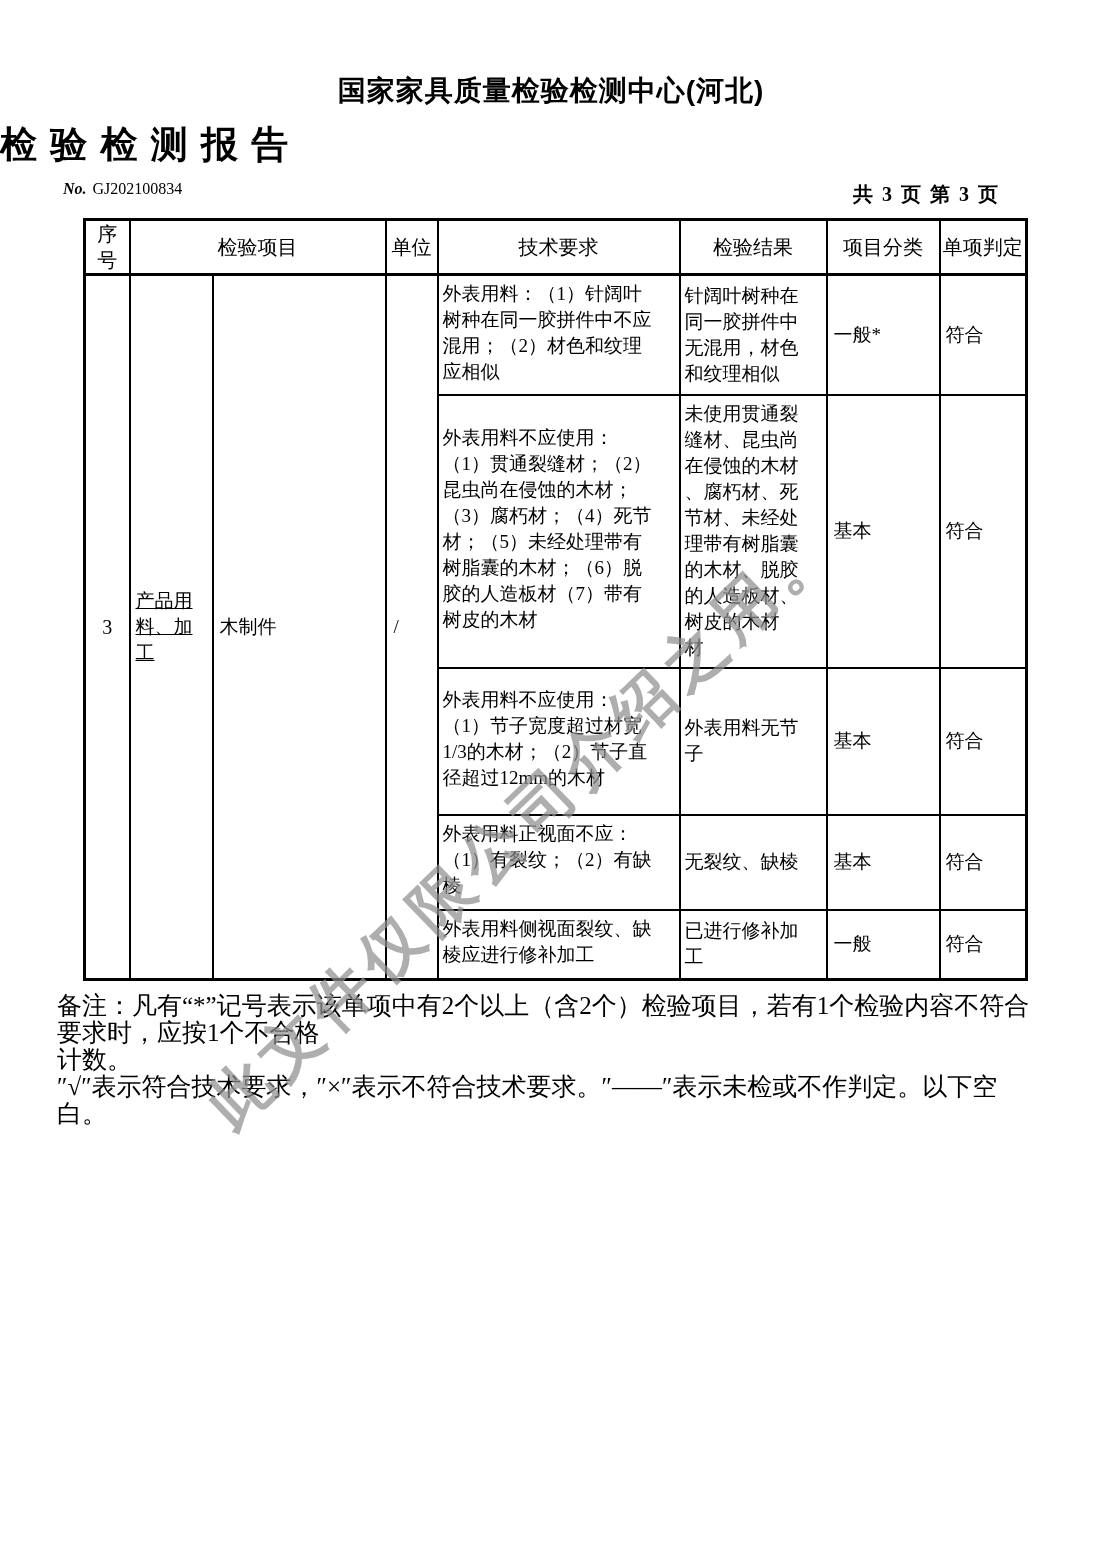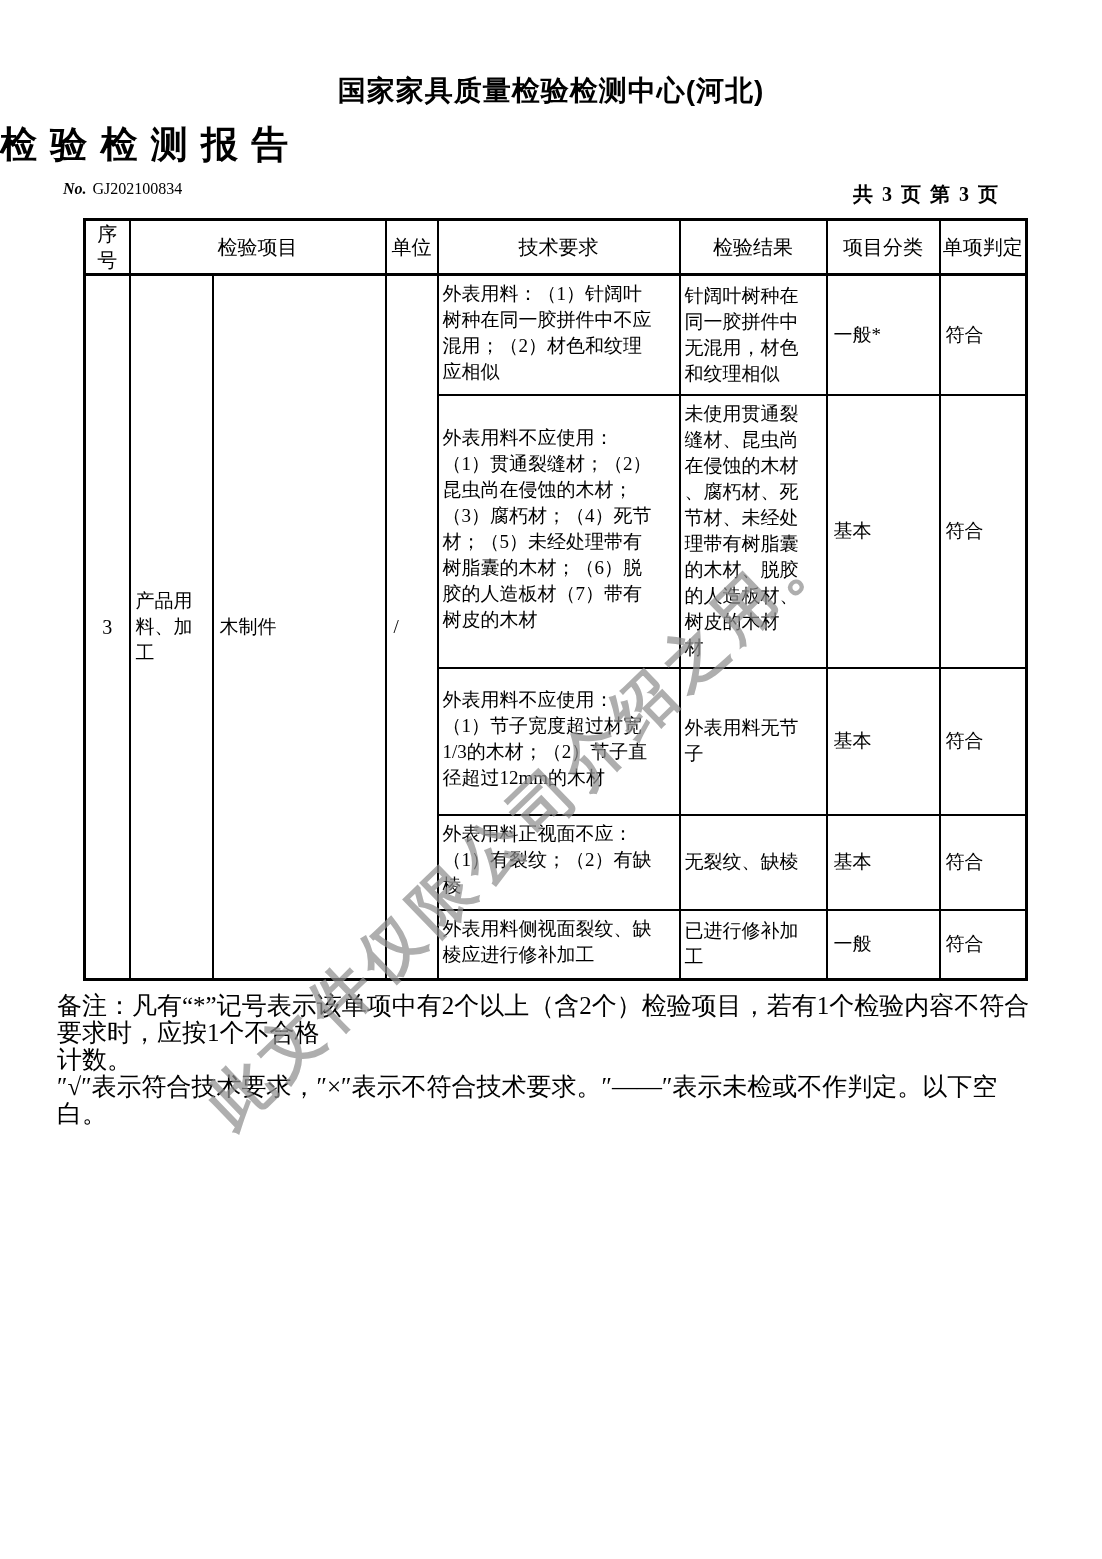--- a/index.html
+++ b/index.html
@@ -48,21 +48,21 @@
     text-align:center;
     font-size:20px;
     padding:0 2px;
   }
   .row-1 { height:120px; }
   .row-2 { height:273px; }
   .row-3 { height:147px; }
   .row-4 { height:95px; }
   .row-5 { height:70px; }
   td.seq  { text-align:center; font-size:20px; }
-  td.cat  { padding-left:5px; padding-right:8px; }
+  td.cat  { padding-left:5px; padding-right:8px;text-decoration:underline; }
   td.item { padding-left:6px; }
   td.unit { padding-left:7px; }
   td.req  { padding:4px 3px 8px 4px; white-space:pre-line; }
   td.res  { padding:4px 2px 4px 4px; white-space:pre-line;font-family:Liberation Serif, serif; }
   td.cls  { padding-left:6px; }
   td.jdg  { padding-left:5px; }
 
   .notes {
     position:absolute; left:57px; top:992px; width:990px;
     font-size:25px; line-height:27px;

